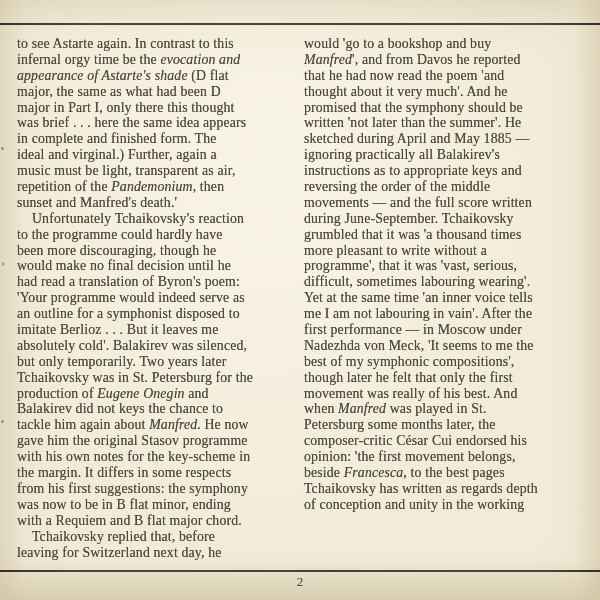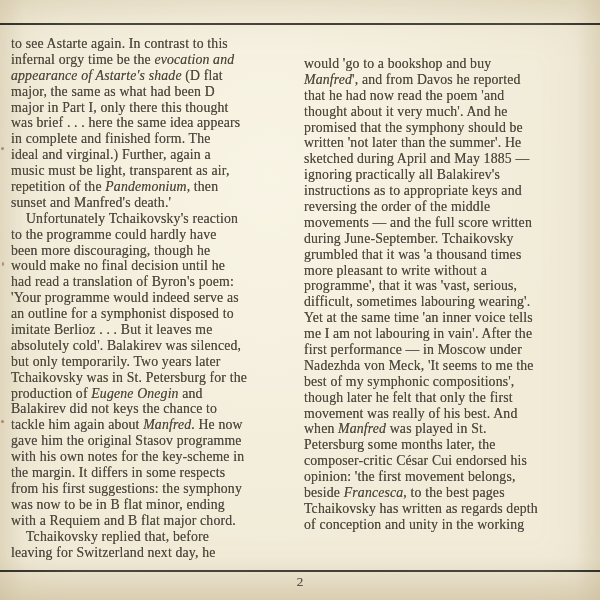--- a/index.html
+++ b/index.html
@@ -30,22 +30,22 @@
   .col {
     position: absolute;
     top: 36px;
     font-size: 13.8px;
     line-height: 15.9px;
     color: #4e483e;
     letter-spacing: 0.15px;
     white-space: nowrap;
     text-shadow: 0 0 0.6px rgba(88,80,66,0.75);
   }
-  .col-left  { left: 11px;  width: 281px; }
-  .col-right { left: 304px; width: 284px; margin-top: 20px; }
+  .col-left  { left: 17px;  width: 281px; }
+  .col-right { left: 304px; width: 284px; }
   .line { height: 15.9px; }
   .line.indent { padding-left: 15px; }
   .it { font-style: italic; }
   .page-number {
     position: absolute;
     top: 574px; left: 0; right: 0;
     text-align: center;
     font-size: 13px;
     color: #5a544a;
     text-shadow: 0 0 0.6px rgba(90,84,74,0.7);

